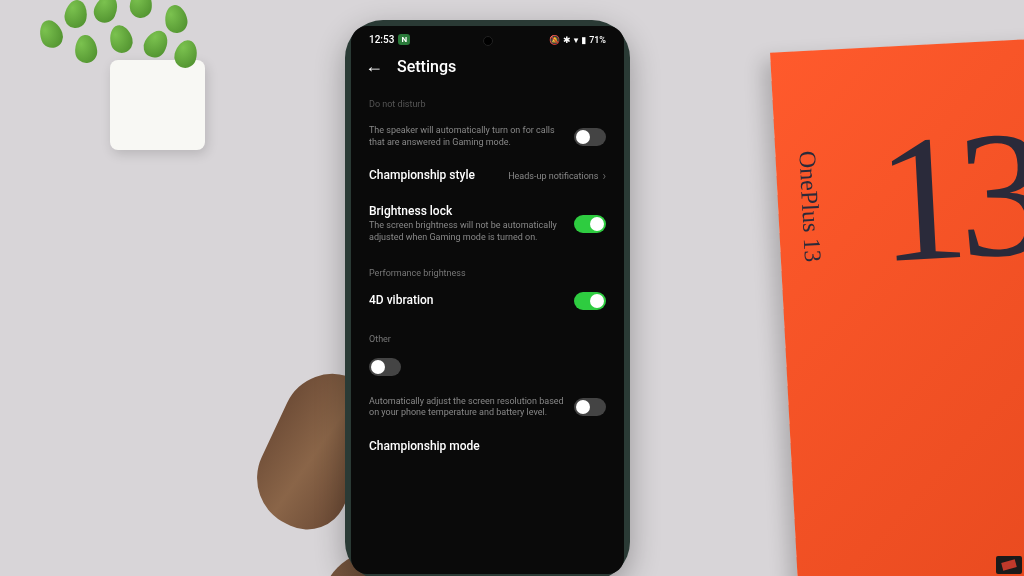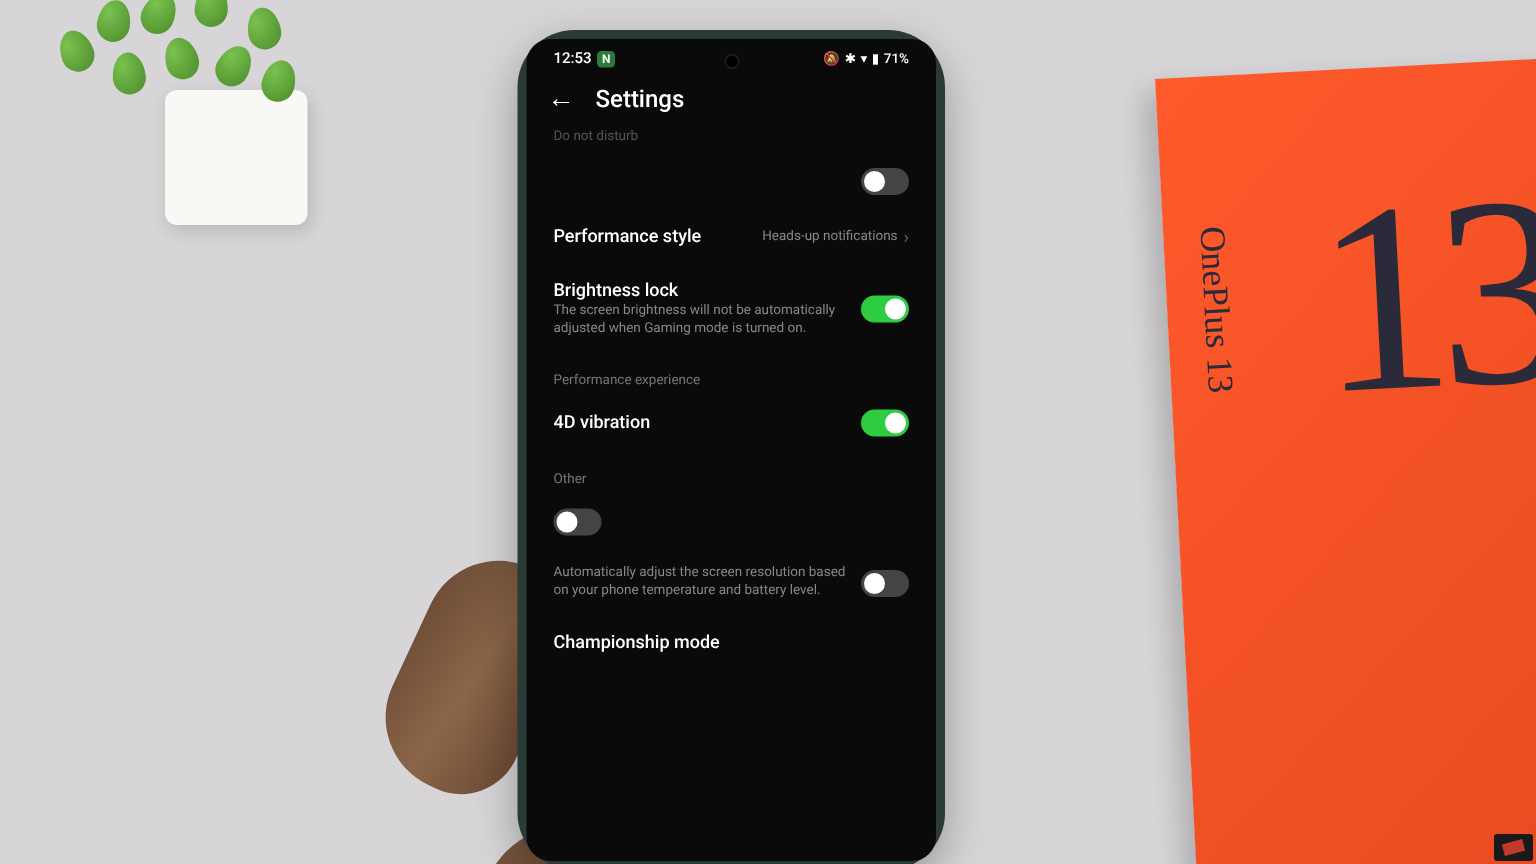--- a/index.html
+++ b/index.html
@@ -135,20 +135,21 @@
       font-weight: 500;
     }
     .content {
       padding: 0 18px;
       font-size: 11px;
     }
     .truncated-top {
       color: #555;
       font-size: 9px;
       padding-bottom: 6px;
+      margin-top: 12px;
     }
     .setting-row {
       display: flex;
       align-items: center;
       justify-content: space-between;
       padding: 10px 0;
       gap: 10px;
     }
     .setting-text { flex: 1; }
     .setting-title {
@@ -328,43 +329,44 @@
     <div class="header-row">
       <span class="back-arrow">←</span>
       <span class="header-title">Settings</span>
     </div>
 
     <div class="content">
       <div class="truncated-top">Do not disturb</div>
 
       <div class="setting-row">
         <div class="setting-text">
+          <div class="setting-desc">The speaker will automatically turn on for calls that are answered in Gaming mode.</div>
         </div>
         <div class="toggle off"></div>
       </div>
 
       <div class="setting-row">
         <div class="setting-text">
-          <div class="setting-title">Performance style</div>
+          <div class="setting-title">Championship style</div>
         </div>
         <div style="display:flex;align-items:center">
           <div class="nav-value">Heads-up notifications</div>
           <span class="chevron">›</span>
         </div>
       </div>
 
       <div class="setting-row">
         <div class="setting-text">
           <div class="setting-title">Brightness lock</div>
           <div class="setting-desc">The screen brightness will not be automatically adjusted when Gaming mode is turned on.</div>
         </div>
         <div class="toggle on"></div>
       </div>
 
-      <div class="section-label">Performance experience</div>
+      <div class="section-label">Performance brightness</div>
 
       <div class="setting-row">
         <div class="setting-text">
           <div class="setting-title">4D vibration</div>
         </div>
         <div class="toggle on"></div>
       </div>
 
       <div class="section-label">Other</div>
 

